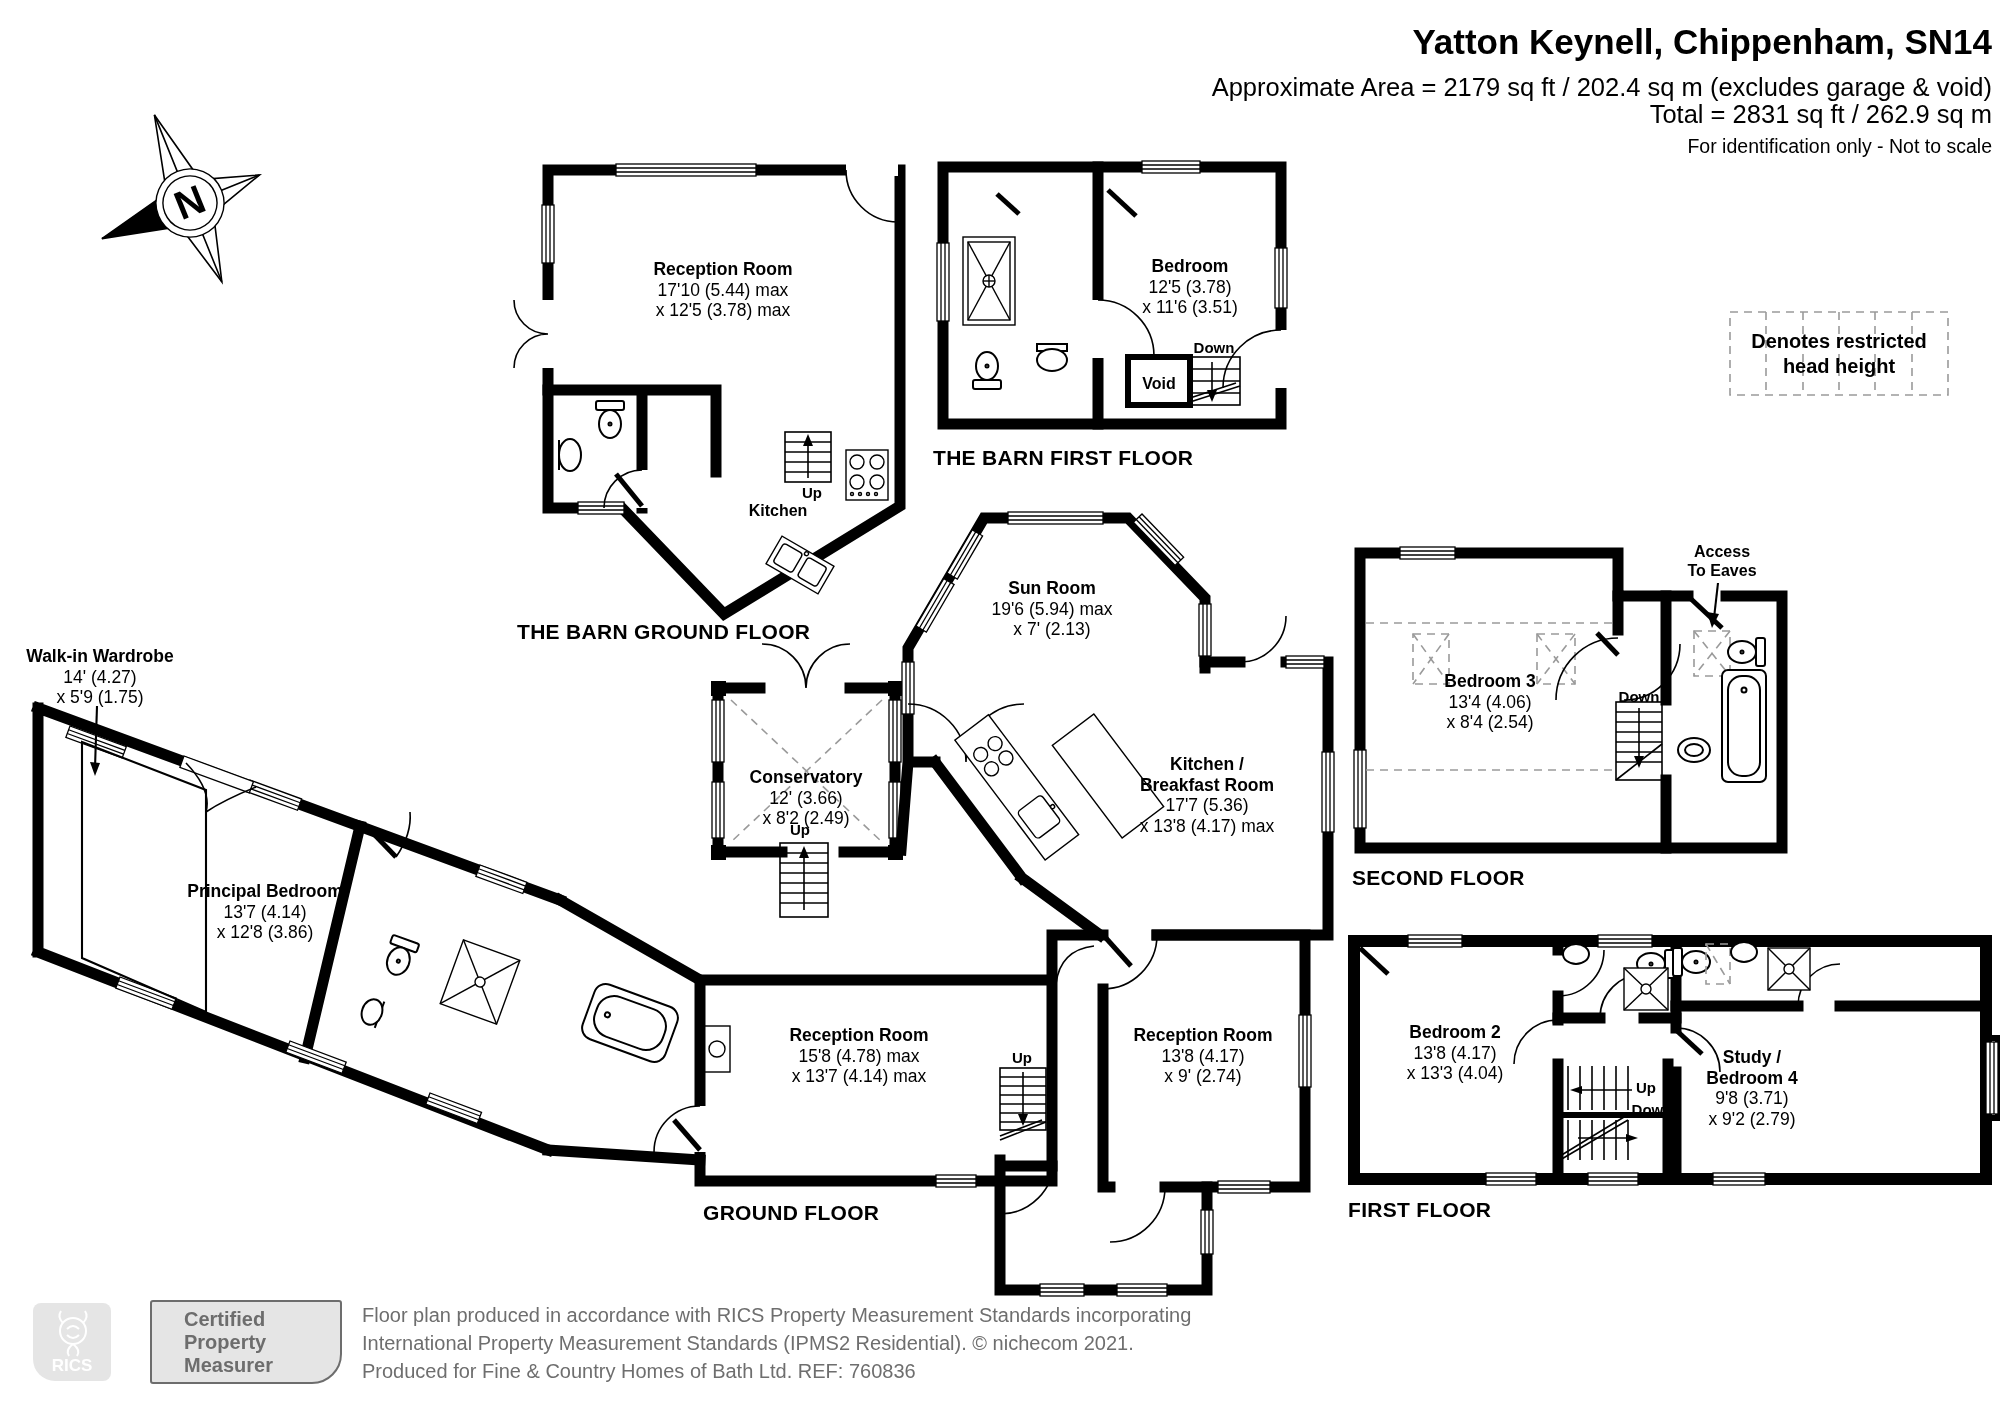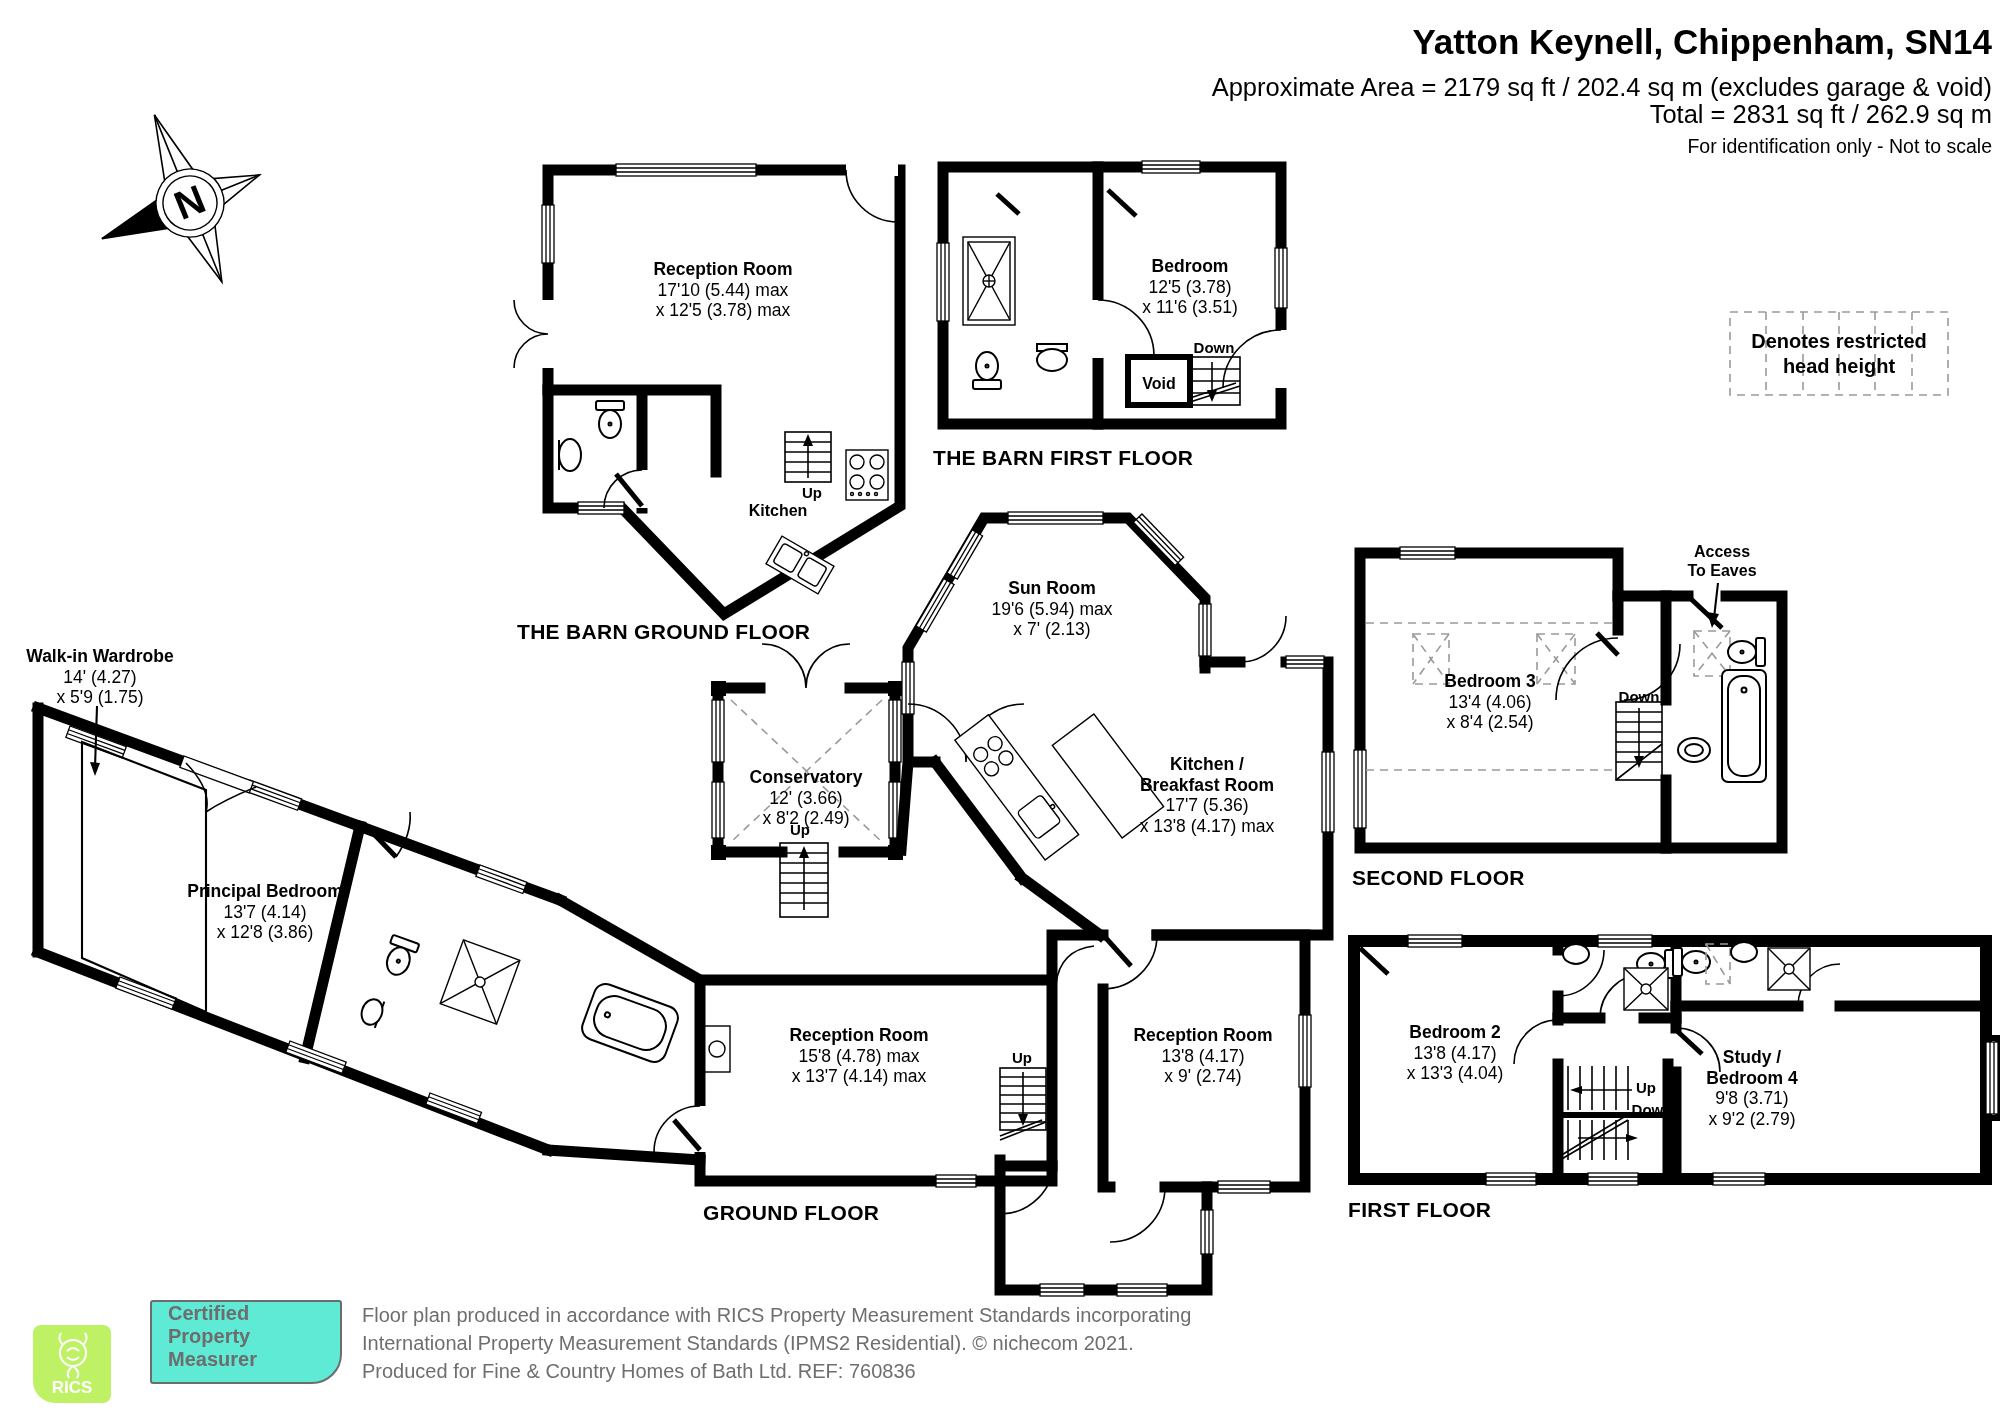--- a/index.html
+++ b/index.html
@@ -36,25 +36,25 @@
   
   .header{position:absolute;top:22px;right:8px;text-align:right;margin-left:41px;}
   .header .title{font-size:35px;font-weight:bold;margin-bottom:12px;}
   .header .hline{font-size:25.5px;line-height:27px;}
   .header .note{font-size:19.5px;margin-top:7px;}
   
   .legend-text{position:absolute;left:1730px;top:312px;width:218px;height:83px;
                display:flex;align-items:center;justify-content:center;text-align:center;
                font-weight:bold;font-size:20px;line-height:25px;}
   
-  .rics-logo{position:absolute;left:33px;top:1303px;width:78px;height:78px;background:#bef264;
-             border-radius:8px 8px 8px 22px;margin-top:22px;}
-  .cert-box{position:absolute;left:150px;top:1300px;width:192px;height:84px;background:#5eead4;
+  .rics-logo{position:absolute;left:33px;top:1303px;width:78px;height:78px;background:#e5e5e5;
+             border-radius:8px 8px 8px 22px;}
+  .cert-box{position:absolute;left:150px;top:1300px;width:192px;height:84px;background:#e5e5e5;
             border:2.5px solid #6d6d6d;border-radius:3px 3px 30px 3px;
-            display:flex;flex-direction:column;justify-content:flex-start;padding-left:16px;box-sizing:border-box;}
+            display:flex;flex-direction:column;justify-content:center;padding-left:32px;box-sizing:border-box;}
   .cert-box span{display:block;font-weight:bold;font-size:20px;line-height:23px;color:#6d6d6d;}
   .foot-text{position:absolute;left:362px;top:1301px;color:#6e6e6e;font-size:20px;line-height:28px;}
 </style>
 </head>
 <body>
 
 <div class="canvas">
 
 <svg width="2000" height="1414" viewBox="0 0 2000 1414">
 

